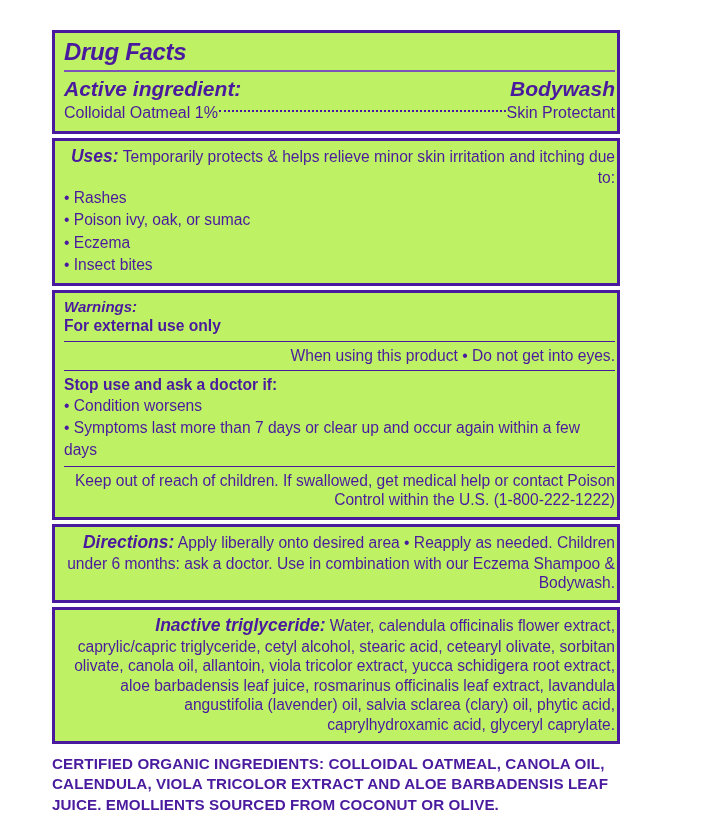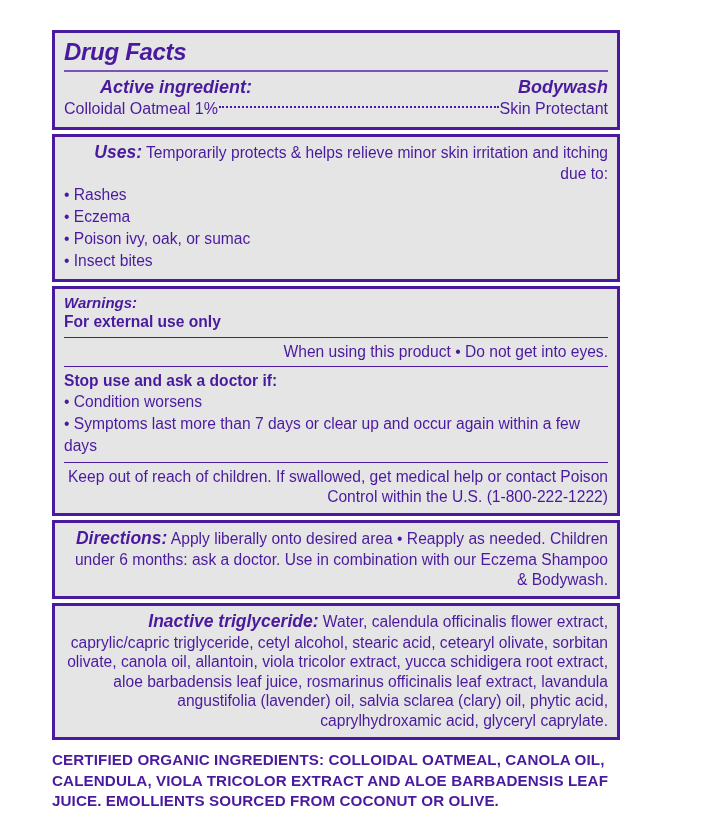--- a/index.html
+++ b/index.html
@@ -20,22 +20,22 @@
   .page{
     position:relative;
     width:718px;
     height:829px;
     padding:30px 98px 0 52px;
   }
   
   .panel{width:568px;}
   .box{
     border:3px solid var(--ink);
-    background:#e5e5e5;
-    padding:5px 9px 7px 9px;
+    background:#bef264;
+    padding:5px 2px 7px 9px;
     margin-bottom:4px;
   }
 
   .title{
     font-size:24px;
     font-weight:bold;
     font-style:italic;
     letter-spacing:-0.3px;
     line-height:1.12;
     margin:1px 0 4px 0;
@@ -46,25 +46,24 @@
   }
   .rule-thin{
     border-top:1.5px solid var(--ink);
     margin:5px 0 4px 0;
   }
 
   .row{
     display:flex;
     justify-content:space-between;
     align-items:center;
-    font-size:18px;
+    font-size:21px;
     font-weight:bold;
     font-style:italic;
     line-height:1.25;
-    margin-left:36px;
   }
   .leader-row{
     display:flex;
     align-items:center;
     font-size:16px;
     line-height:1.3;
     margin-top:1px;
     white-space:nowrap;
   }
   .leader{
@@ -138,22 +137,22 @@
         <span>Skin Protectant</span>
       </div>
     </div>
 
     <div class="box">
       <p class="body">
         <span class="hdr-italic">Uses:</span>
         <span>Temporarily protects &amp; helps relieve minor skin irritation and itching due to:</span>
       </p>
       <p class="bullet">• Rashes</p>
+      <p class="bullet">• Poison ivy, oak, or sumac</p>
       <p class="bullet">• Eczema</p>
-      <p class="bullet">• Poison ivy, oak, or sumac</p>
       <p class="bullet">• Insect bites</p>
     </div>
 
     <div class="box">
       <div class="warn-title">Warnings:</div>
       <div class="warn-sub">For external use only</div>
 
       <div class="rule-thin"></div>
       <p class="body">
         <span class="inline-lead">When using this product</span>

